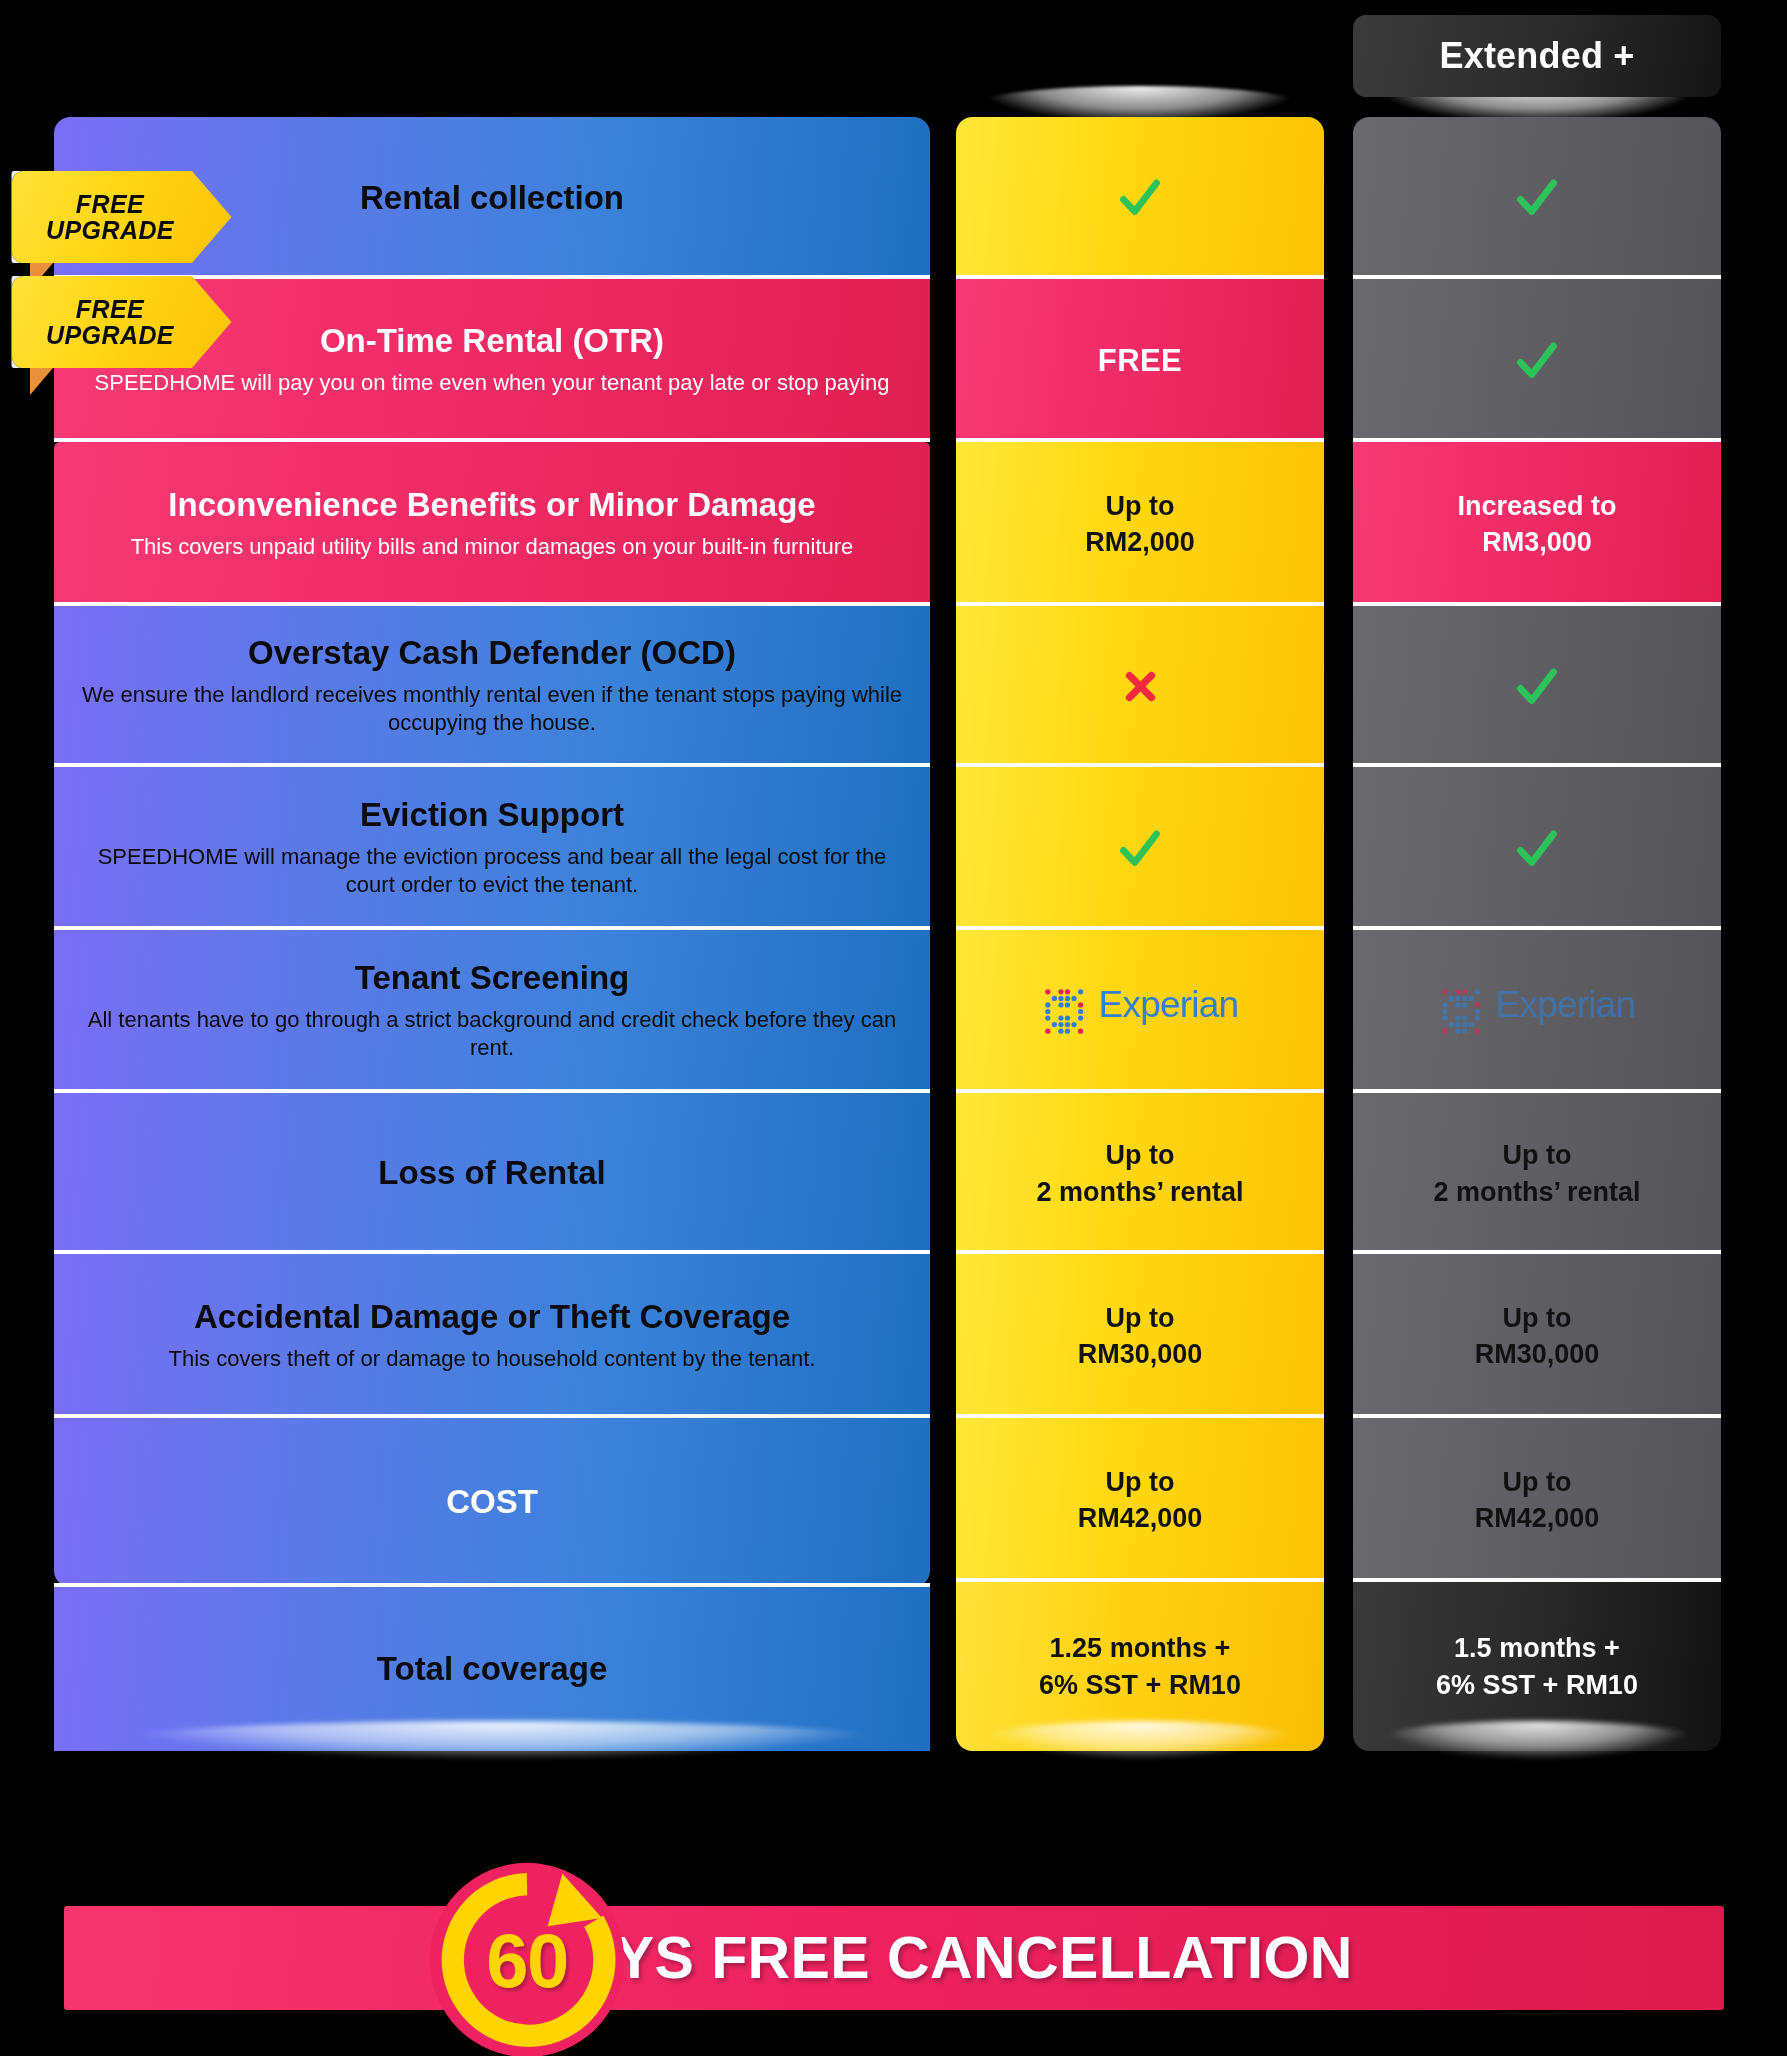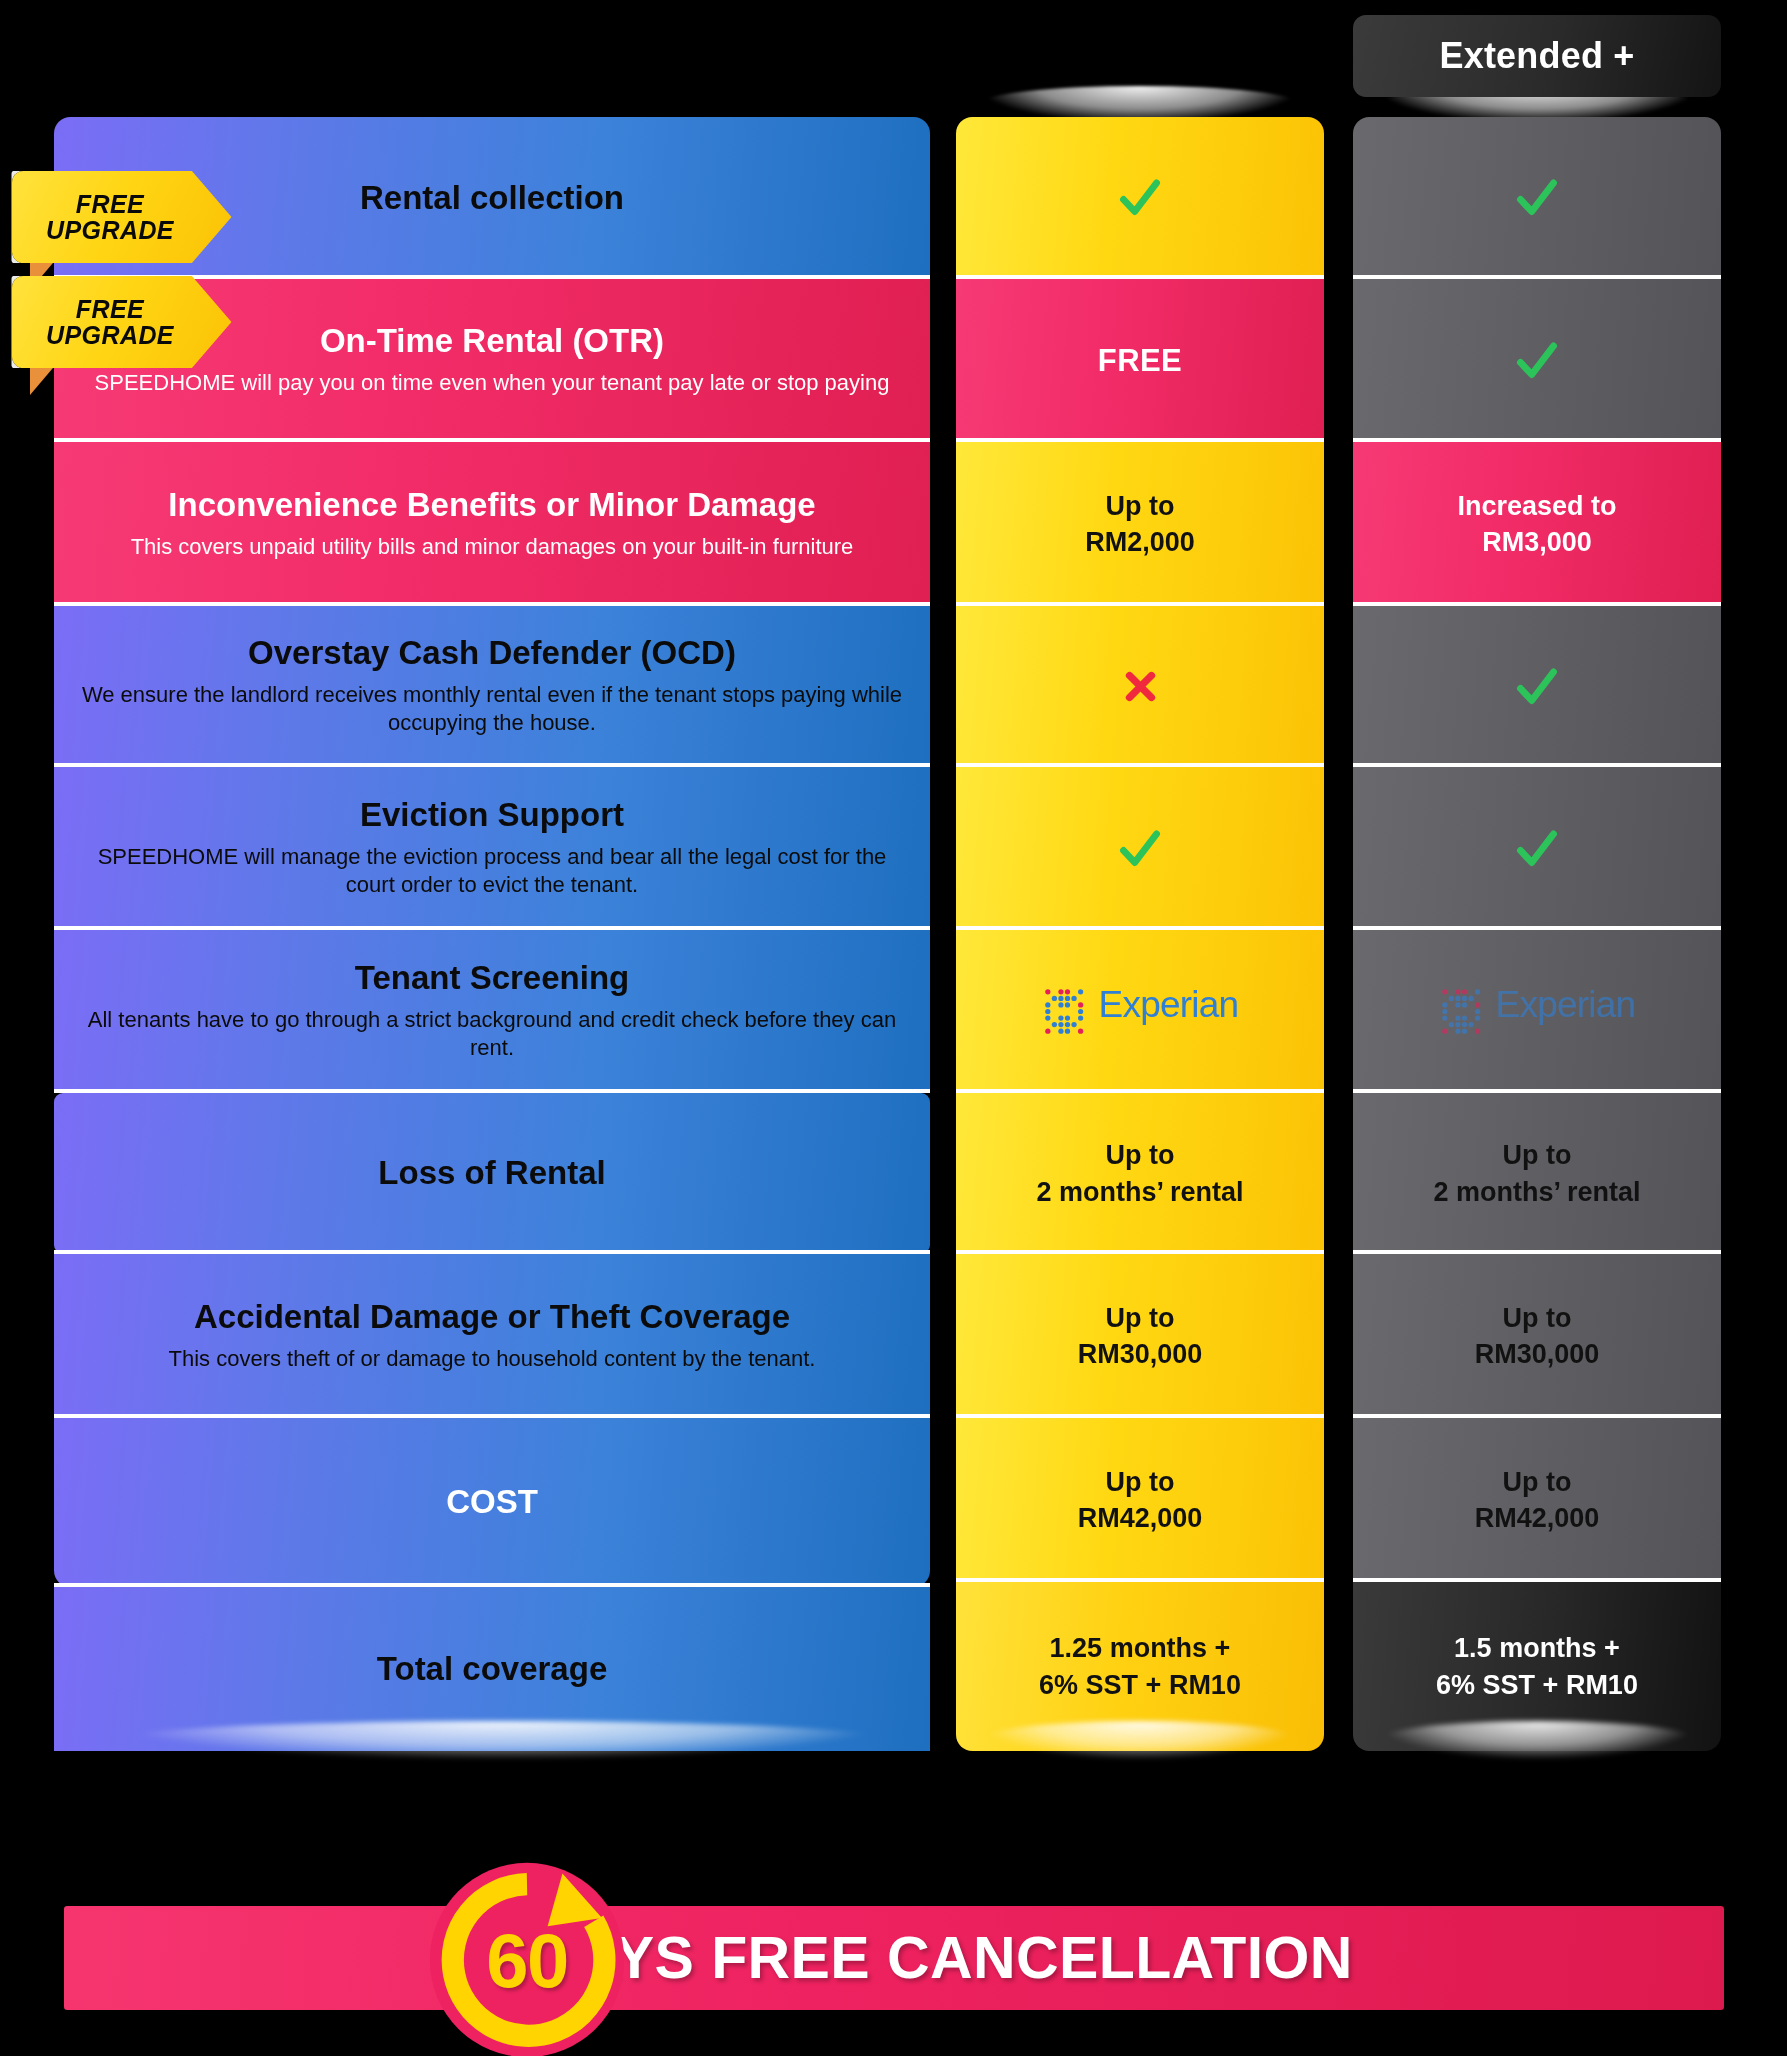--- a/index.html
+++ b/index.html
@@ -162,37 +162,37 @@
 
   <div class="tbl">
     <div class="col col-feat" id="col-feat">
         <div class="cell c-blue rtop" style="height: 162px;">
           <div class="ftitle">Rental collection</div>
         </div>
         <div class="cell c-pink" style="height: 163px;">
           <div class="ftitle on-pink">On-Time Rental (OTR)</div>
           <div class="fdesc on-pink">SPEEDHOME will pay you on time even when your tenant pay late or stop paying</div>
         </div>
-        <div class="cell c-pink" style="height: 164px;">
+        <div class="cell c-pink" style="height: 164px; border-radius: 6px;">
           <div class="ftitle on-pink">Inconvenience Benefits or Minor Damage</div>
           <div class="fdesc on-pink">This covers unpaid utility bills and minor damages on your built-in furniture</div>
         </div>
         <div class="cell c-blue" style="height: 161px;">
           <div class="ftitle">Overstay Cash Defender (OCD)</div>
           <div class="fdesc">We ensure the landlord receives monthly rental even if the tenant stops paying while occupying the house.</div>
         </div>
         <div class="cell c-blue" style="height: 163px;">
           <div class="ftitle">Eviction Support</div>
           <div class="fdesc">SPEEDHOME will manage the eviction process and bear all the legal cost for the court order to evict the tenant.</div>
         </div>
         <div class="cell c-blue" style="height: 163px;">
           <div class="ftitle">Tenant Screening</div>
           <div class="fdesc">All tenants have to go through a strict background and credit check before they can rent.</div>
         </div>
-        <div class="cell c-blue" style="height: 161px; border-radius: 9px;">
+        <div class="cell c-blue" style="height: 161px;">
           <div class="ftitle">Loss of Rental</div>
         </div>
         <div class="cell c-blue" style="height: 164px;">
           <div class="ftitle">Accidental Damage or Theft Coverage</div>
           <div class="fdesc">This covers theft of or damage to household content by the tenant.</div>
         </div>
         <div class="cell c-blue rbot" style="height: 169px;">
           <div class="ftitle on-pink">COST</div>
         </div>
         <div class="cell c-blue" style="height: 164px;">

